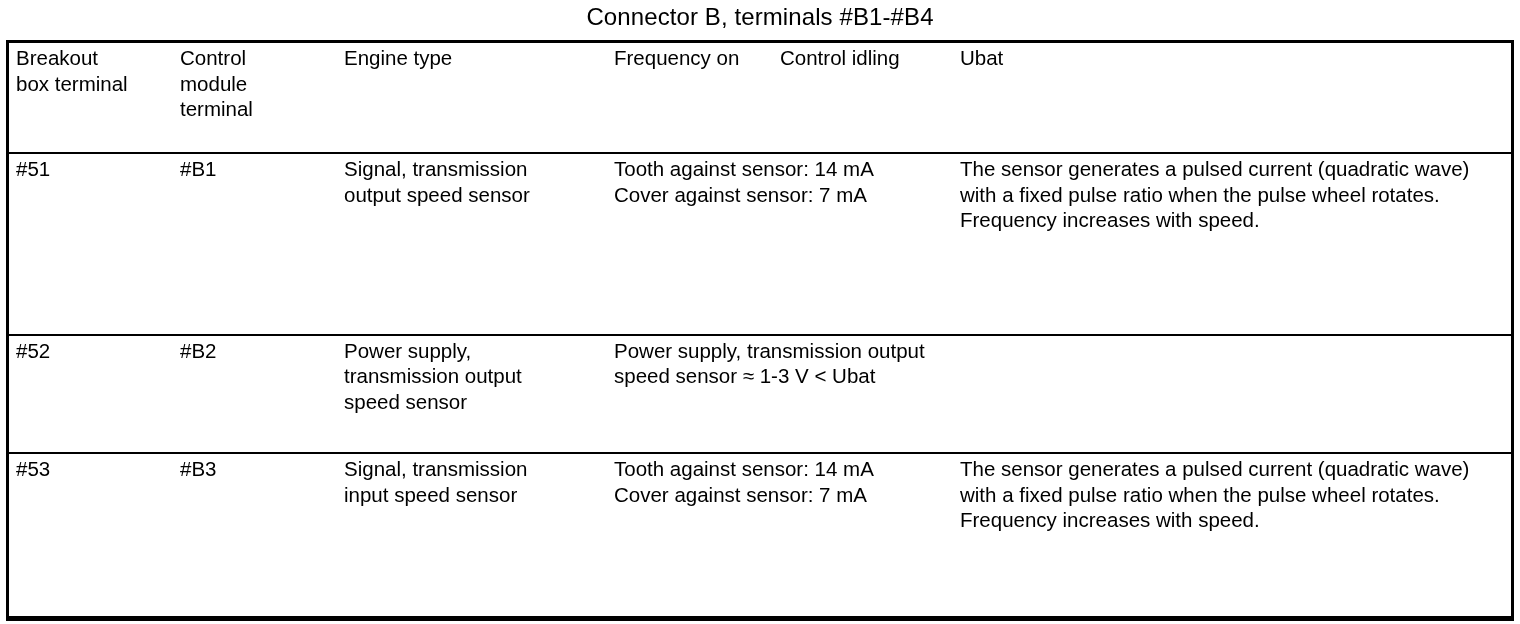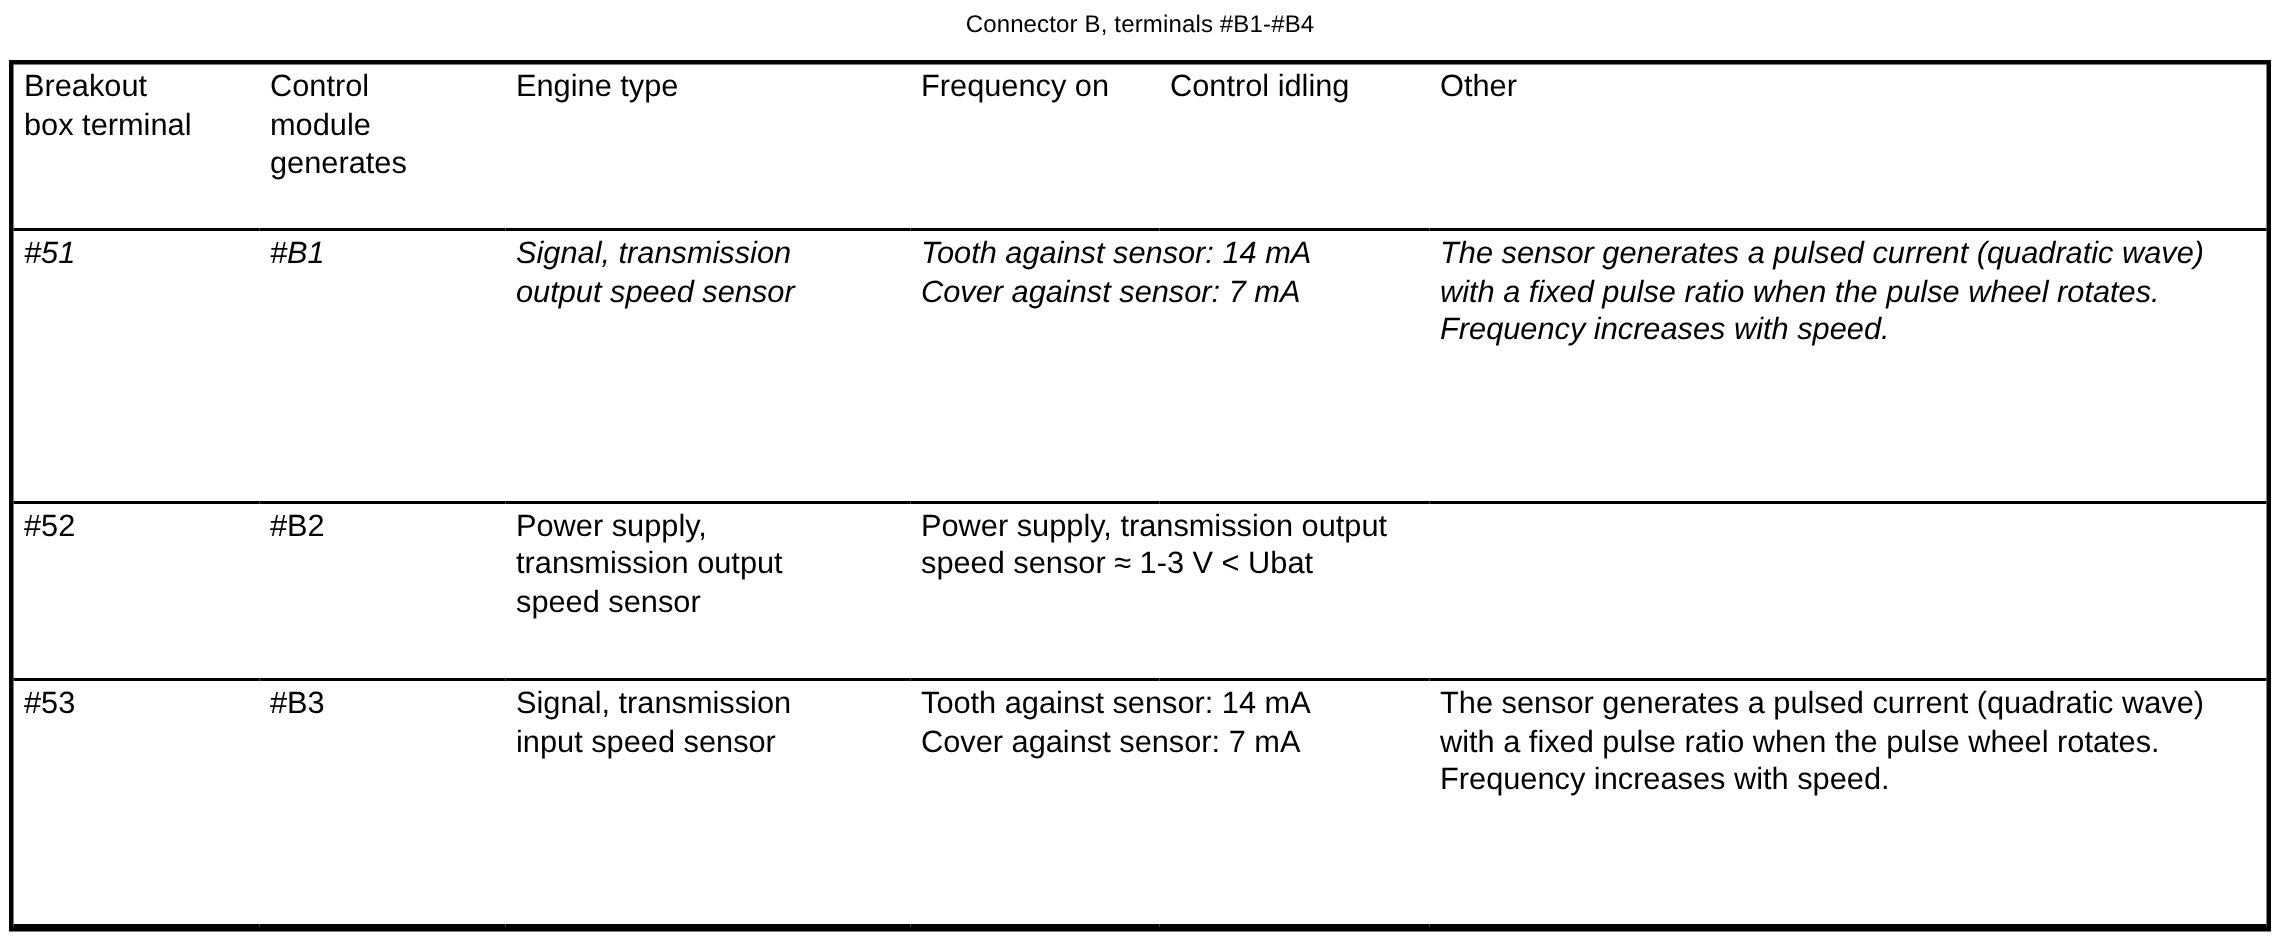--- a/index.html
+++ b/index.html
@@ -21,21 +21,21 @@
     position: relative;
     width: 1520px;
     height: 624px;
     box-sizing: border-box;
   }
 
   
   .caption {
     width: 1520px;
     text-align: center;
-    font-size: 16px;
+    font-size: 24px;
     line-height: 26px;
     padding-top: 4px;
     letter-spacing: 0.1px;
     white-space: nowrap;
   }
 
   
   .table-wrap {
     position: absolute;
     left: 6px;
@@ -81,21 +81,21 @@
   
   col.c-breakout { width: 164px; }
   col.c-module   { width: 164px; }
   col.c-signal   { width: 270px; }
   col.c-ignition { width: 166px; }
   col.c-idling   { width: 180px; }
   col.c-other    { width: 558px; }
 
   
   tr.row-head { height: 110px; }
-  tr.row-1    { height: 144px; font-style: italic; }
+  tr.row-1    { height: 144px; }
   tr.row-2    { height: 94px; }
   tr.row-3    { height: 130px; }
   tr.row-4    { height: 111px; }
 
   .cell-text { white-space: pre-line; }
 </style>
 </head>
 <body>
 
 <div class="page">
@@ -112,25 +112,25 @@
         <col class="c-idling">
         <col class="c-other">
       </colgroup>
 
       <thead>
         <tr class="row-head hr-b">
           <th class="vr cell-text">Breakout
 box terminal</th>
           <th class="vr cell-text">Control
 module
-generates</th>
+terminal</th>
           <th class="vr cell-text">Engine type</th>
           <th class="vr cell-text">Frequency on</th>
           <th class="vr cell-text">Control idling</th>
-          <th class="cell-text">Other</th>
+          <th class="cell-text">Ubat</th>
         </tr>
       </thead>
 
       <tbody>
 
         <tr class="row-1 hr-b">
           <td class="vr cell-text">#51</td>
           <td class="vr cell-text">#B1</td>
           <td class="vr cell-text">Signal, transmission
 output speed sensor</td>

